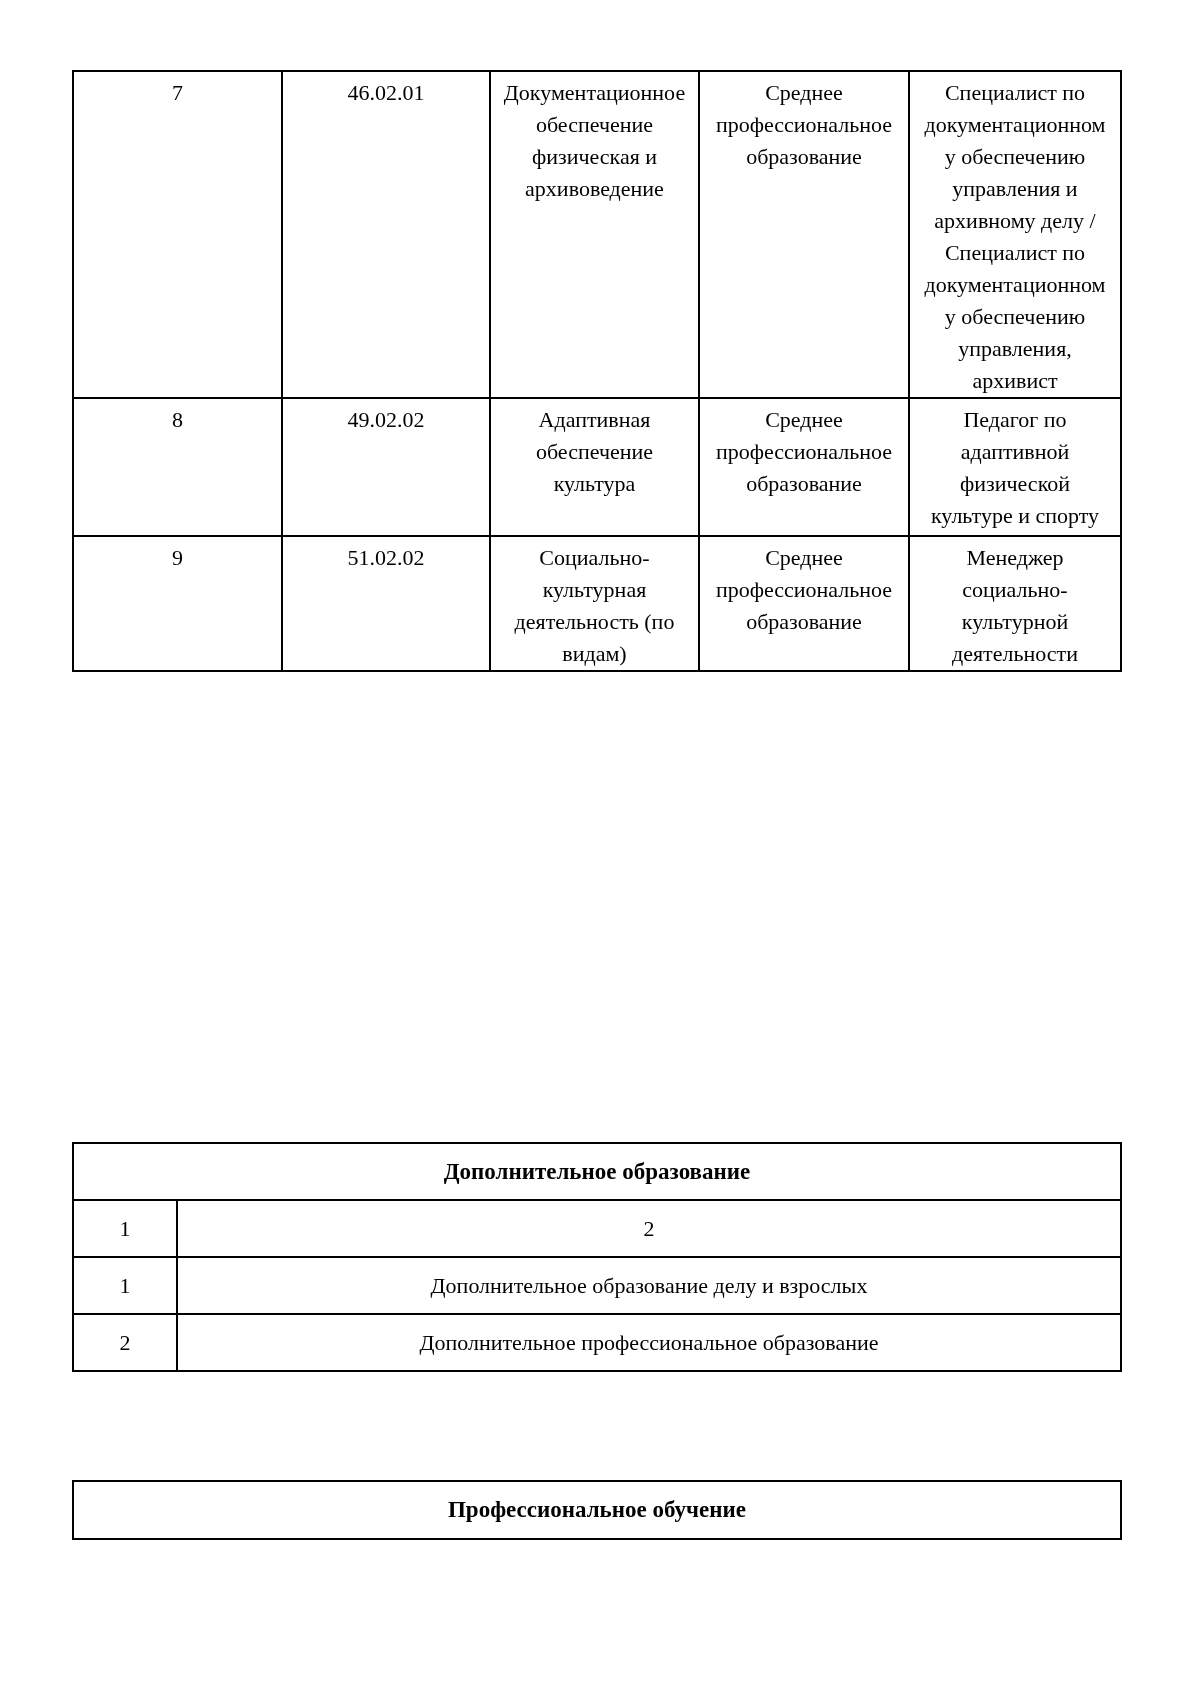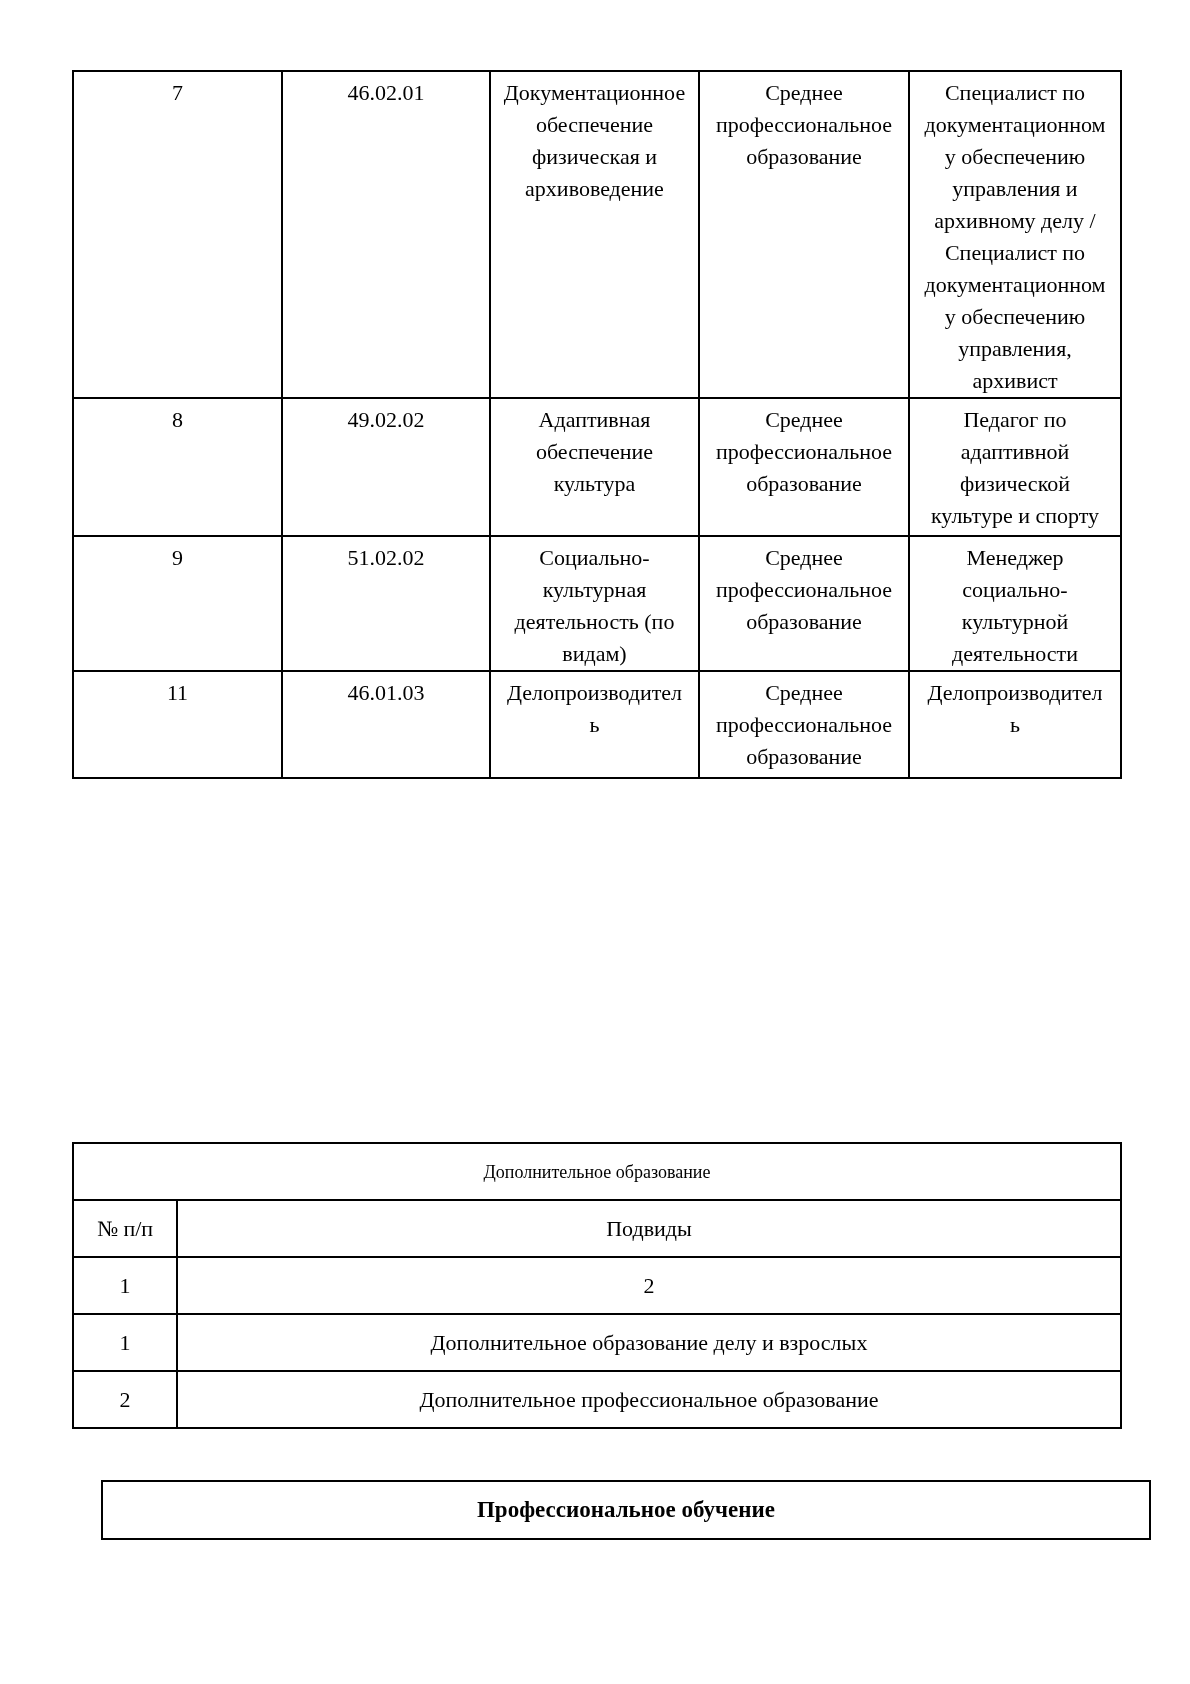--- a/index.html
+++ b/index.html
@@ -41,25 +41,25 @@
     padding: 0 1px;
   }
   
   #additional-education-table { left: 72px; top: 1142px; width: 1048px; }
   #additional-education-table td {
     vertical-align: middle;
     padding: 0 1px;
   }
   #additional-education-table tr td { height: 55px; }
   #additional-education-table .title-row td {
-    font-weight: normal;
-    font-size: 18px;
+    font-weight: bold;
+    font-size: 23px;
   }
   
-  #vocational-training-table { left: 72px; top: 1480px; width: 1048px; margin-left: 29px; }
+  #vocational-training-table { left: 72px; top: 1480px; width: 1048px; }
   #vocational-training-table td {
     height: 56px;
     vertical-align: middle;
     font-weight: bold;
     font-size: 23px;
     padding: 0 1px;
   }
 </style>
 </head>
 <body>
@@ -118,46 +118,31 @@
 деятельность (по
 видам)</td>
         <td>Среднее
 профессиональное
 образование</td>
         <td>Менеджер
 социально-
 культурной
 деятельности</td>
       </tr>
-      <tr class="r11">
-        <td>11</td>
-        <td>46.01.03</td>
-        <td>Делопроизводител
-ь</td>
-        <td>Среднее
-профессиональное
-образование</td>
-        <td>Делопроизводител
-ь</td>
-      </tr>
     </tbody>
   </table>
 
   <table id="additional-education-table">
     <colgroup>
       <col style="width:104px">
         <col style="width:944px">
     </colgroup>
     <tbody>
       <tr class="title-row">
         <td colspan="2">Дополнительное образование</td>
-      </tr>
-      <tr>
-        <td>№ п/п</td>
-        <td>Подвиды</td>
       </tr>
       <tr>
         <td>1</td>
         <td>2</td>
       </tr>
       <tr>
         <td>1</td>
         <td>Дополнительное образование делу и взрослых</td>
       </tr>
       <tr>

